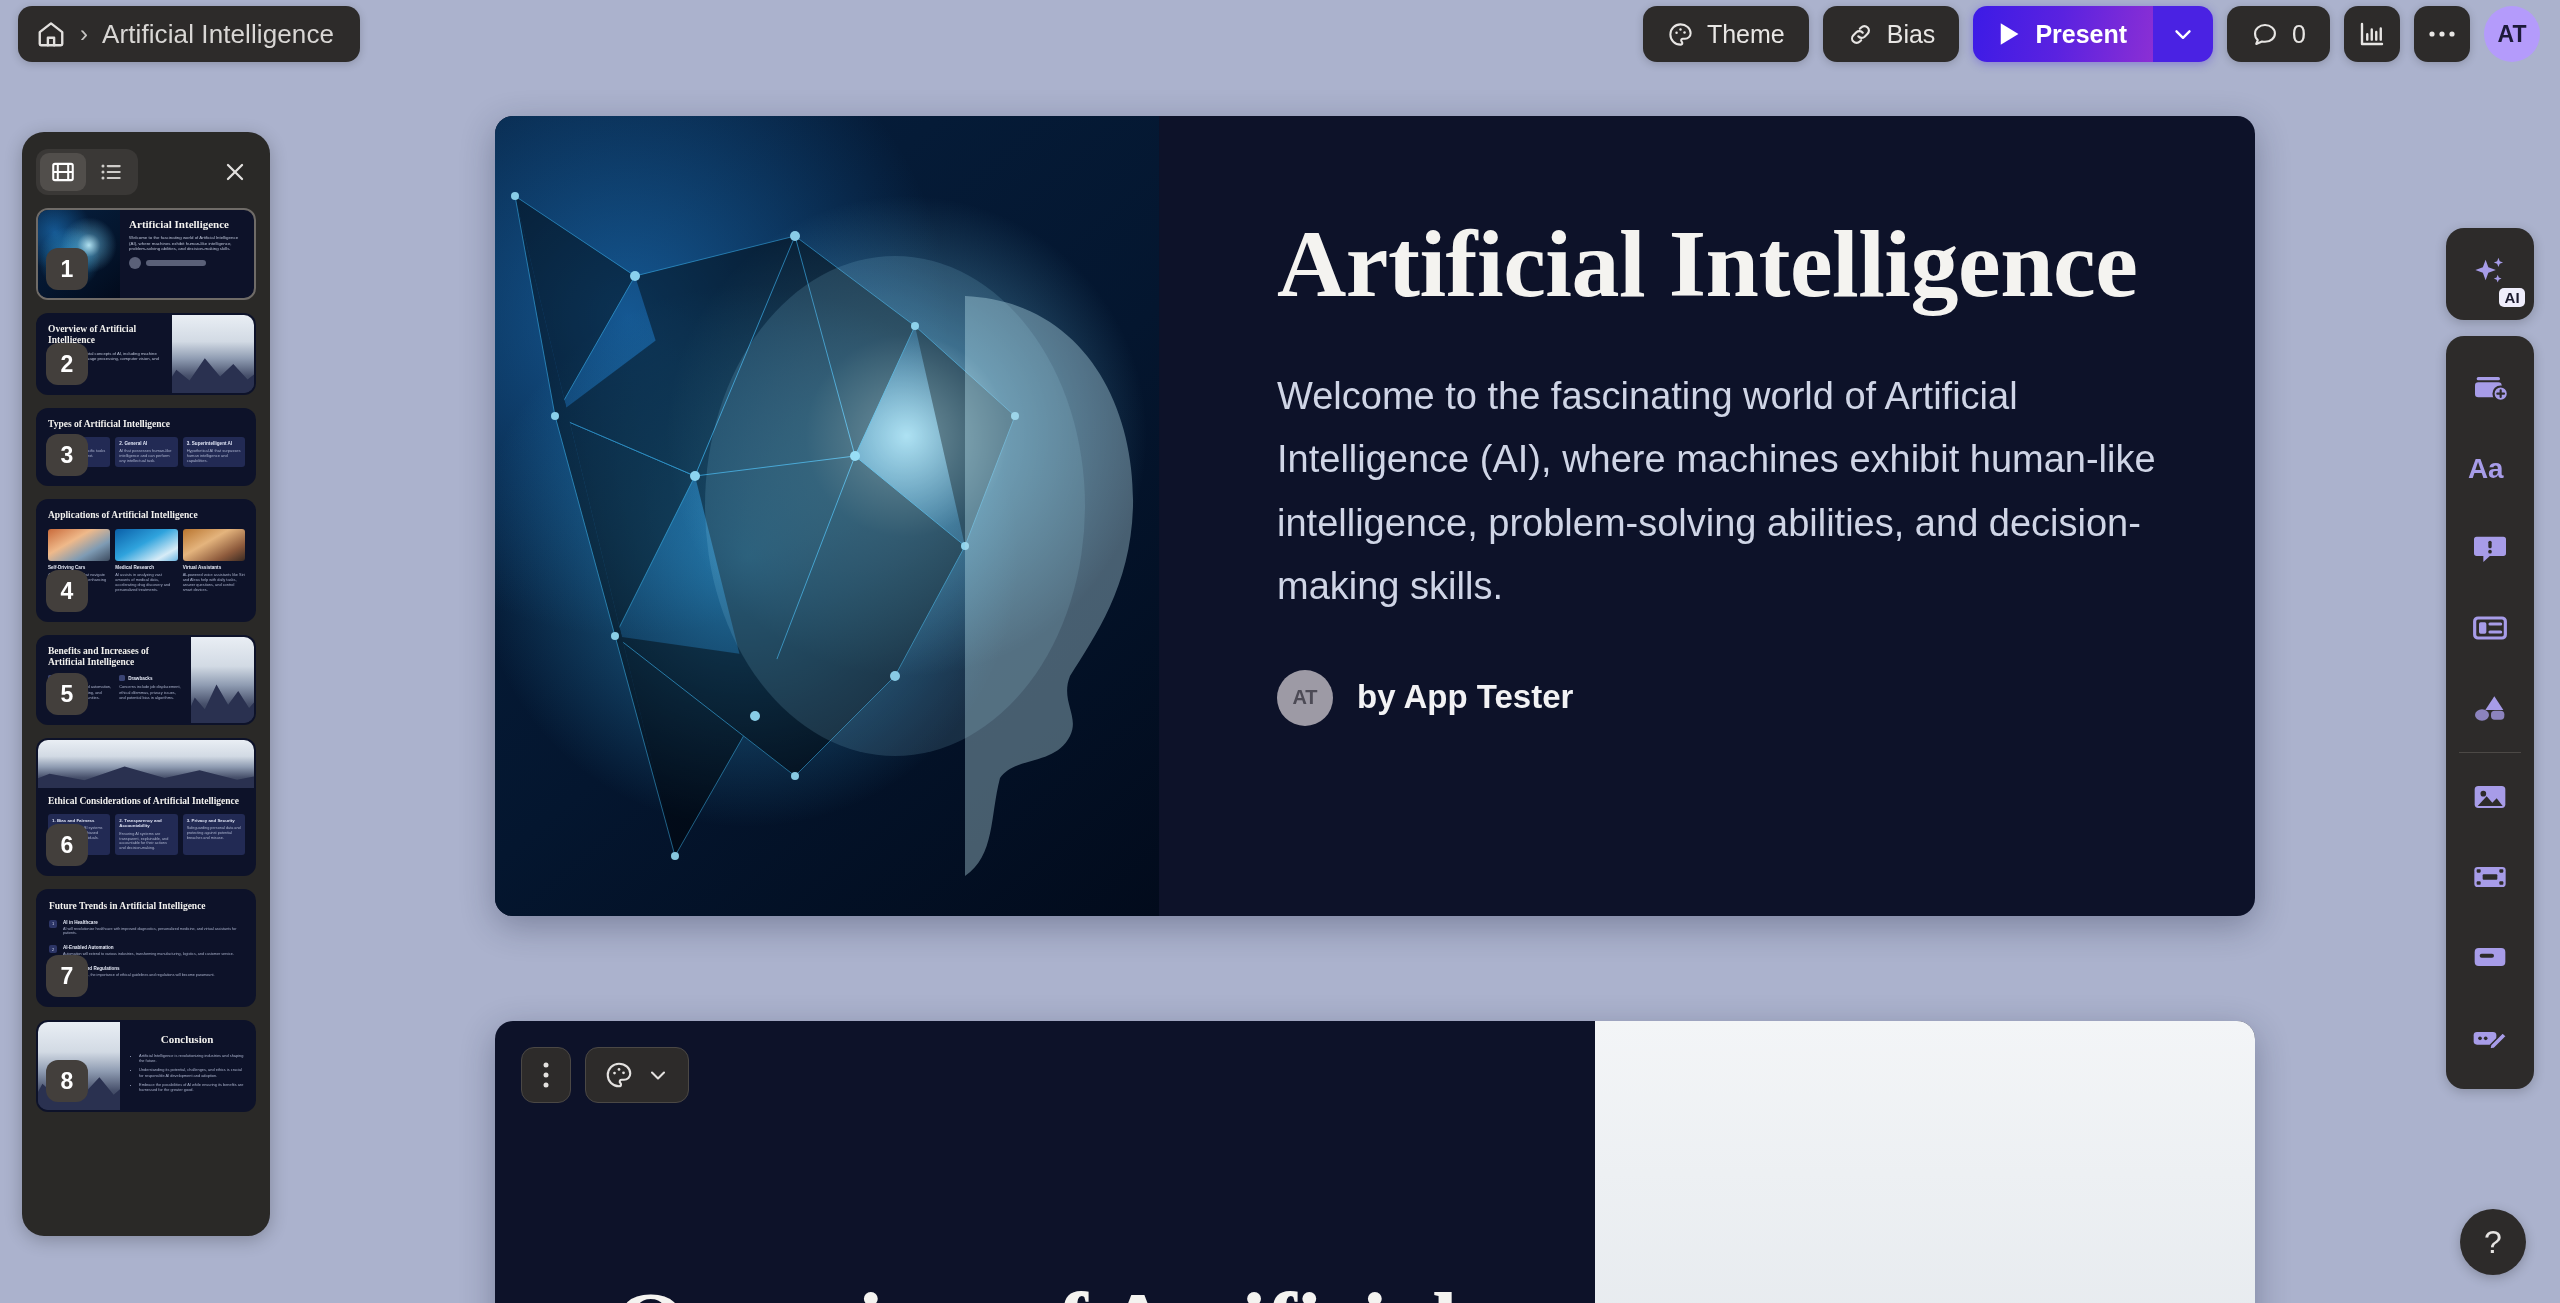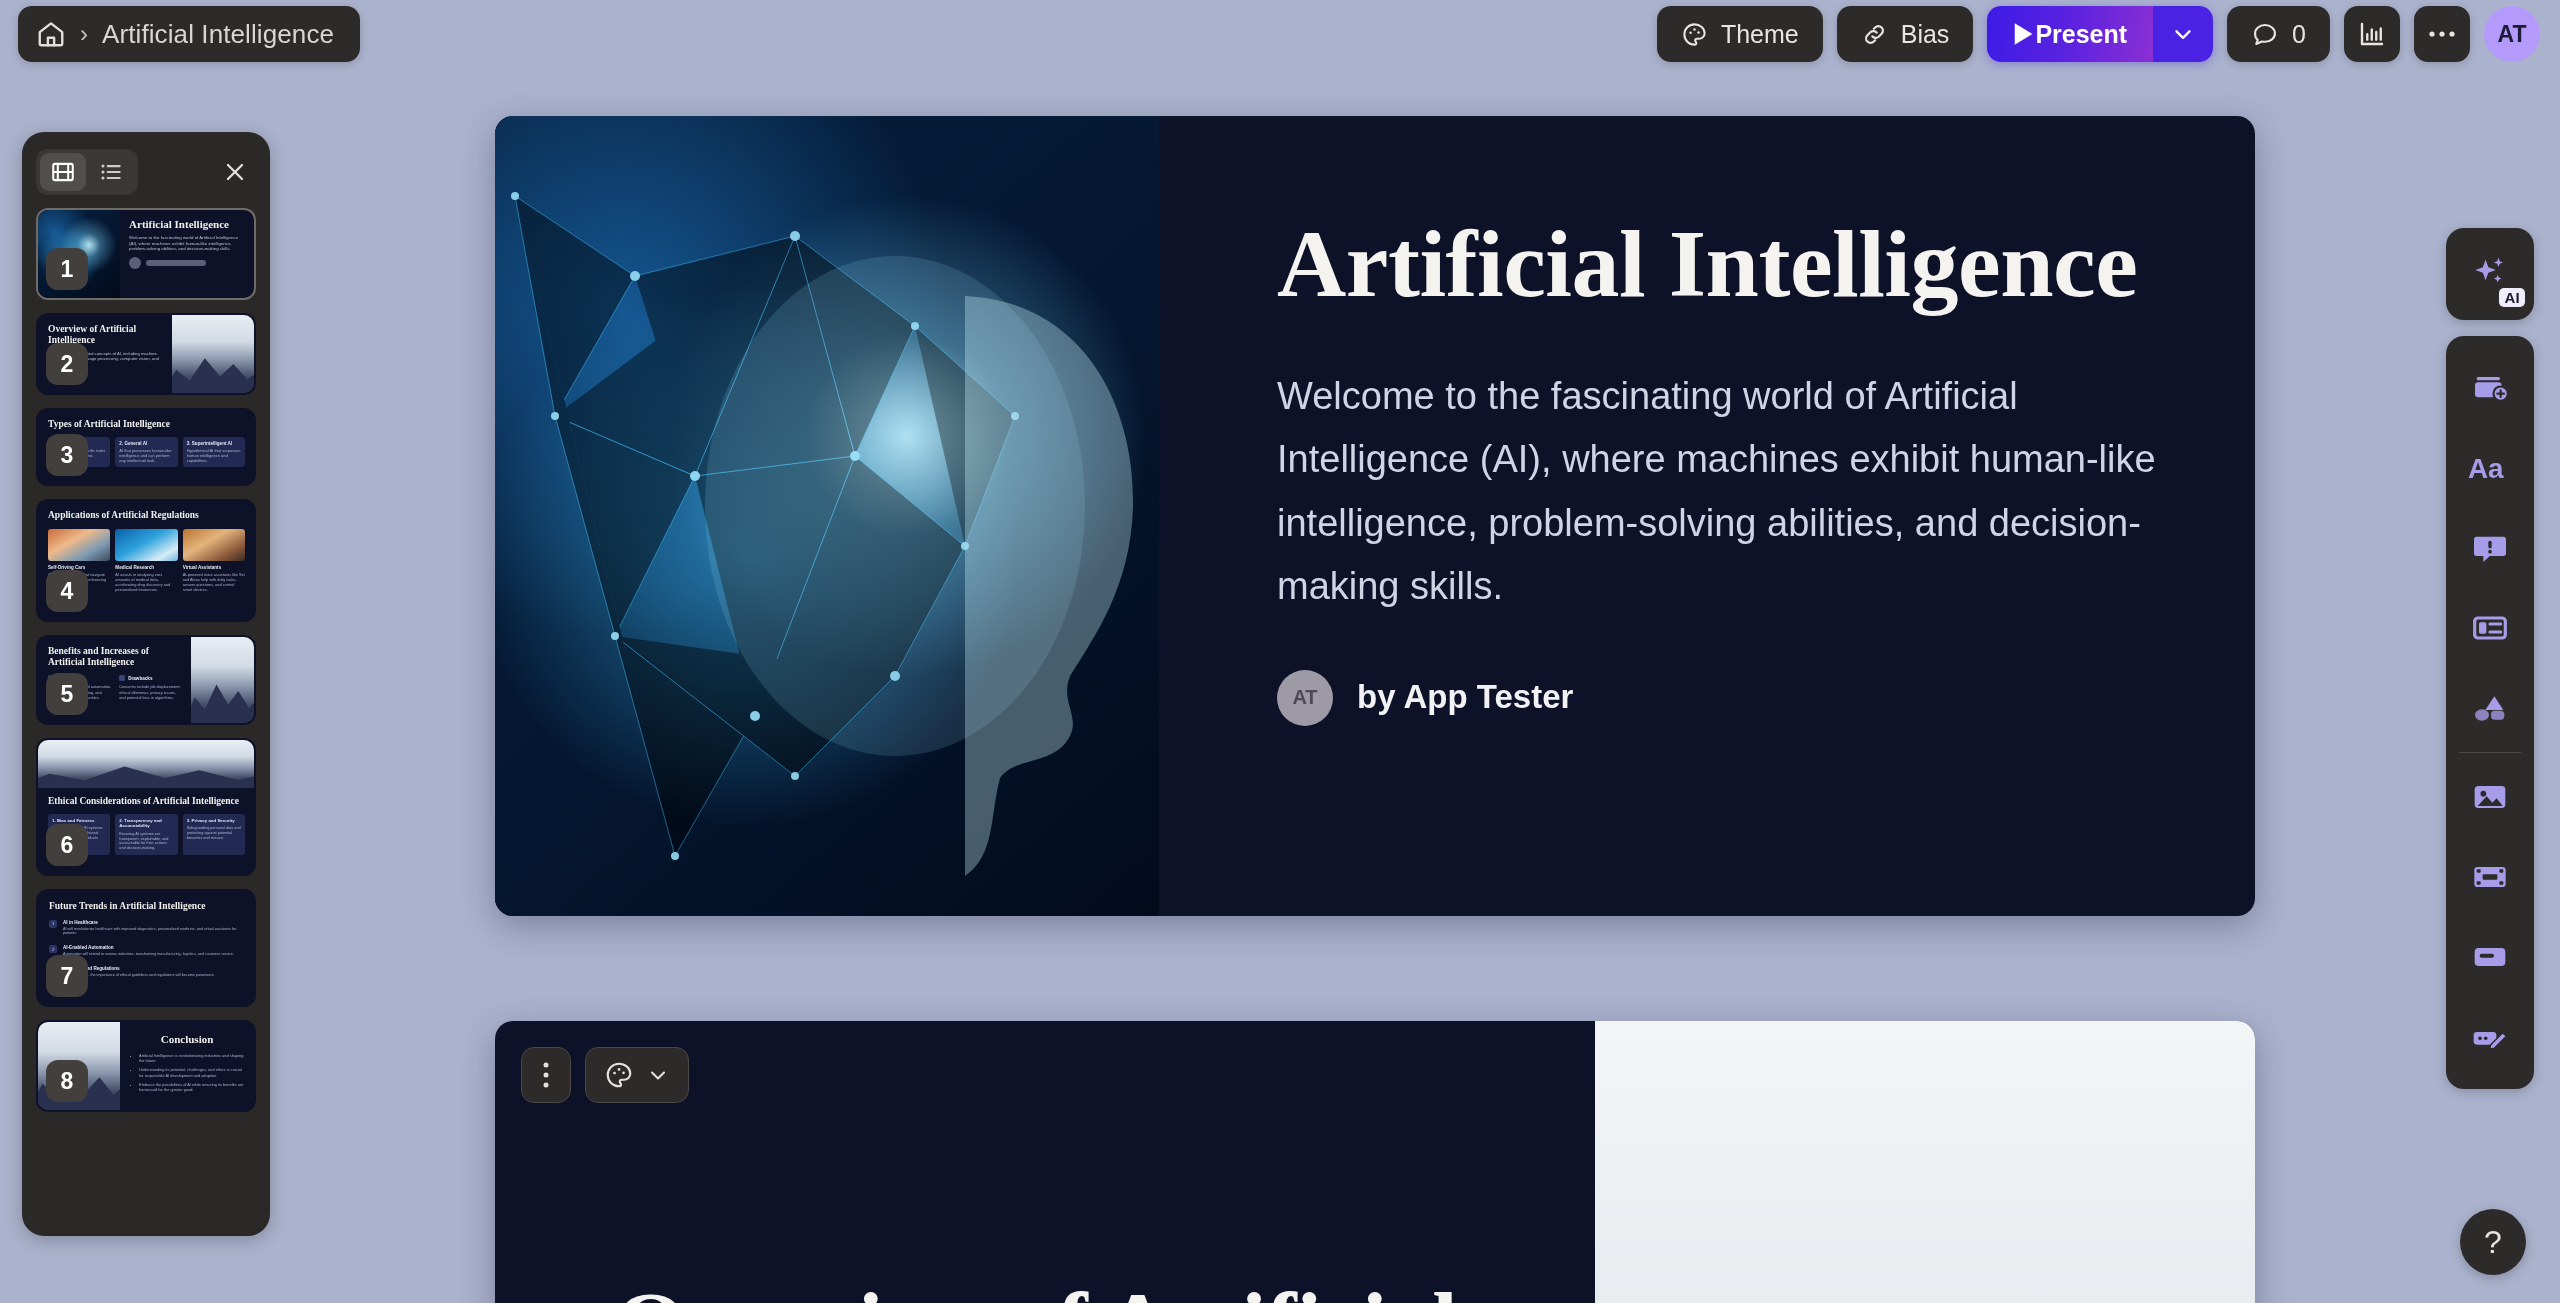--- a/index.html
+++ b/index.html
@@ -30,21 +30,21 @@
     color: #e8e6e4; font-size: 25px; white-space: nowrap; border: none; cursor: pointer;
     box-shadow: 0 2px 8px rgba(0,0,0,.18);
   }
   .tb-btn.square { padding: 0; width: 56px; justify-content: center; }
   .tb-present {
     height: 56px; border-radius: 14px; display: flex; align-items: stretch;
     overflow: hidden; box-shadow: 0 2px 10px rgba(60,30,220,.35);
   }
   .tb-present .main {
     background: linear-gradient(100deg, #3c1be6 0%, #5a22e0 48%, #8b2fd4 100%);
-    display: flex; align-items: center; padding: 0 26px 0 24px;
+    display: flex; align-items: center; gap: 14px; padding: 0 26px 0 24px;
     color: #fff; font-size: 25px; font-weight: 600; cursor: pointer;
   }
   .tb-present .caret {
     background: #4a22e3; width: 60px; display: flex; align-items: center; justify-content: center; cursor: pointer;
   }
   #avatar-top {
     width: 56px; height: 56px; border-radius: 50%;
     background: #b49bfb; color: #1d1a3a; font-size: 23px; font-weight: 700;
     display: flex; align-items: center; justify-content: center; cursor: pointer;
   }
@@ -319,21 +319,21 @@
             <div style="font-size:4.6px;font-weight:700;color:#dfe4f5;">3. Superintelligent AI</div>
             <div style="font-size:4px;color:#aab2cc;margin-top:2px;line-height:1.3;">Hypothetical AI that surpasses human intelligence and capabilities.</div>
           </div>
         </div>
       </div>
       <div class="badge">3</div>
     </div>
 
     <div class="thumb" style="height:123px">
       <div class="tsurface" style="flex-direction:column;padding:9px 9px 8px 10px;">
-        <div class="th-title" style="font-size:9.5px">Applications of Artificial Regulations</div>
+        <div class="th-title" style="font-size:9.5px">Applications of Artificial Intelligence</div>
         <div style="display:flex;gap:5px;margin-top:8px;">
           <div style="flex:1;">
             <div class="photo-a" style="height:32px;border-radius:3px;"></div>
             <div style="font-size:4.6px;font-weight:700;color:#e6eaf7;margin-top:4px;">Self-Driving Cars</div>
             <div style="font-size:3.9px;color:#a9b1cb;margin-top:2px;line-height:1.3;">AI enables vehicles that navigate without human drivers, enhancing safety on the road.</div>
           </div>
           <div style="flex:1;">
             <div class="photo-b" style="height:32px;border-radius:3px;"></div>
             <div style="font-size:4.6px;font-weight:700;color:#e6eaf7;margin-top:4px;">Medical Research</div>
             <div style="font-size:3.9px;color:#a9b1cb;margin-top:2px;line-height:1.3;">AI assists in analyzing vast amounts of medical data, accelerating drug discovery and personalized treatments.</div>

